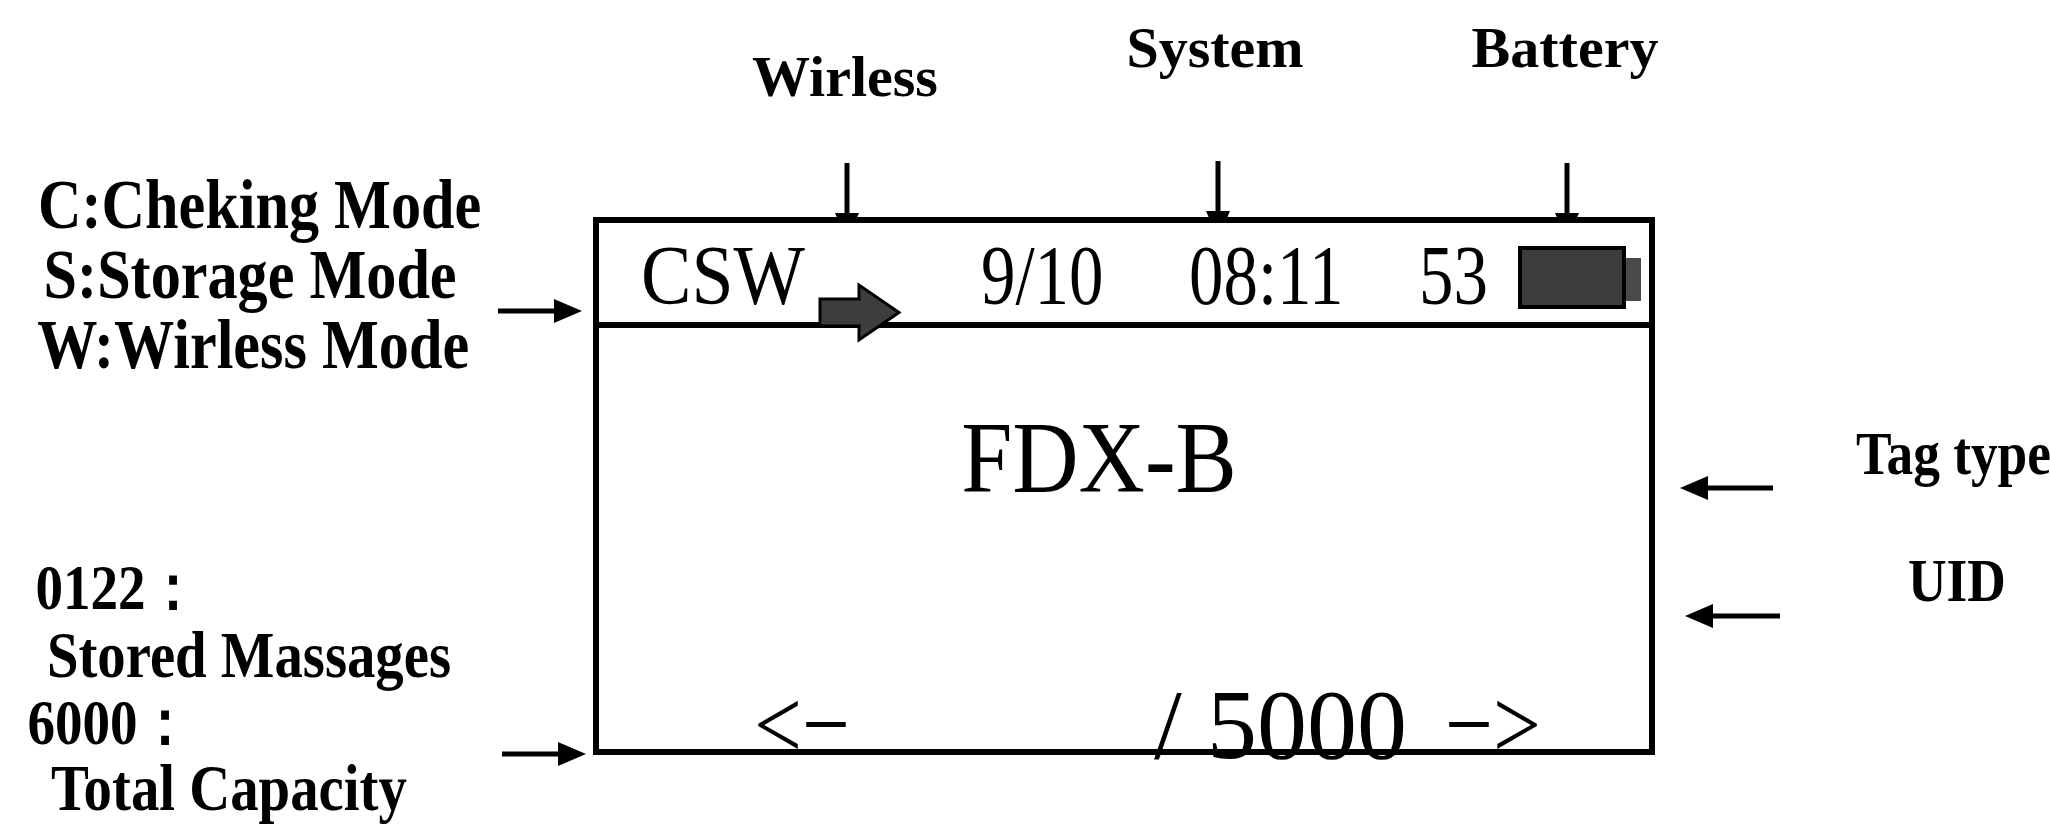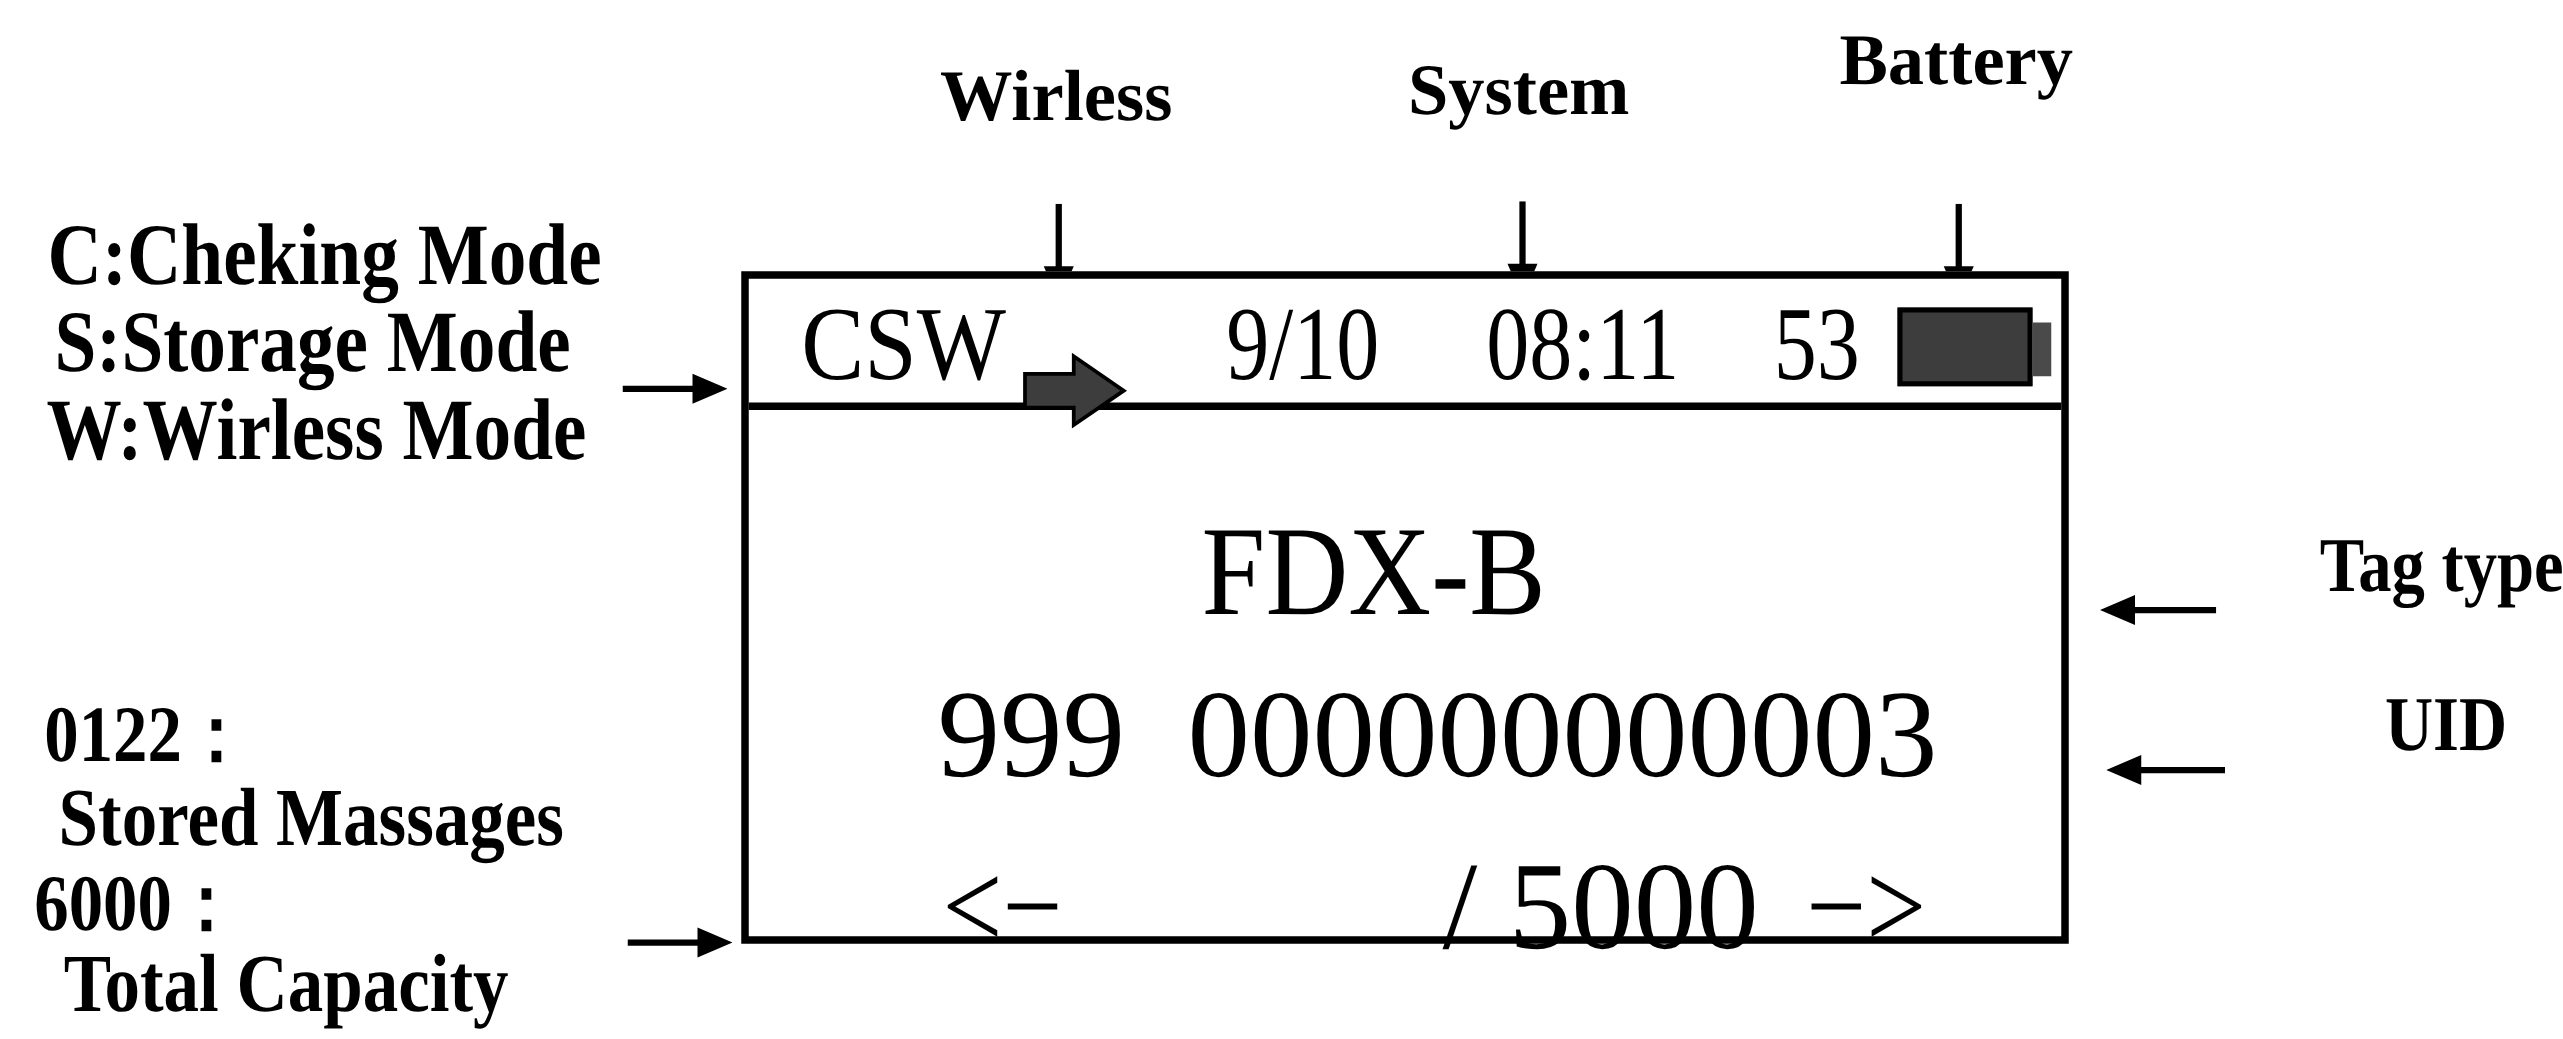--- a/index.html
+++ b/index.html
@@ -39,21 +39,21 @@
   }
   svg { display:block; }
 </style>
 </head>
 <body>
 
 <div class="canvas">
 
   <div class="abs callout cx" style="left:845px; top:77px; font-size:58px;">Wirless</div>
 
-  <div class="abs callout cx" style="left:1215px; top:48px; font-size:58px;margin-top:24px;">System</div>
+  <div class="abs callout cx" style="left:1215px; top:48px; font-size:58px;">System</div>
 
   <div class="abs callout cx" style="left:1565px; top:48px; font-size:58px;text-align:center;">Battery</div>
 
   <div class="abs" style="left:834px; top:127px;">
     <svg width="26" height="78" viewBox="0 0 26 78">
       <line x1="13" y1="0" x2="13" y2="56" stroke="#000" stroke-width="5"></line>
       <polygon points="1,50 25,50 13,78" fill="#000"></polygon>
     </svg>
   </div>
   <div class="abs" style="left:1205px; top:125px;">
@@ -122,21 +122,20 @@
       <div class="abs screen-text st stx" style="left:382px; top:53px;">9/10</div>
       <div class="abs screen-text st stx" style="left:590px; top:53px;">08:11</div>
       <div class="abs screen-text st stx" style="left:820px; top:53px;">53</div>
 
       <div class="batt-body"></div>
       <div class="batt-nub"></div>
     </div>
 
     <div class="abs screen-text fdx" style="left:500px; top:235px;">FDX-B</div>
 
-    <div class="abs screen-text big ly" style="left:151px; top:365px;">999  000000000003</div>
 
     <div class="abs screen-text big ctr-arrow" style="left:155px; top:502px;">&lt;−</div>
     <div class="abs screen-text big ly" style="left:555px; top:502px;">/</div>
     <div class="abs screen-text big ly" style="left:608px; top:502px;">5000</div>
     <div class="abs screen-text big ctr-arrow" style="left:846px; top:502px;">−&gt;</div>
   </div>
 
 </div>
 
 </body></html>

